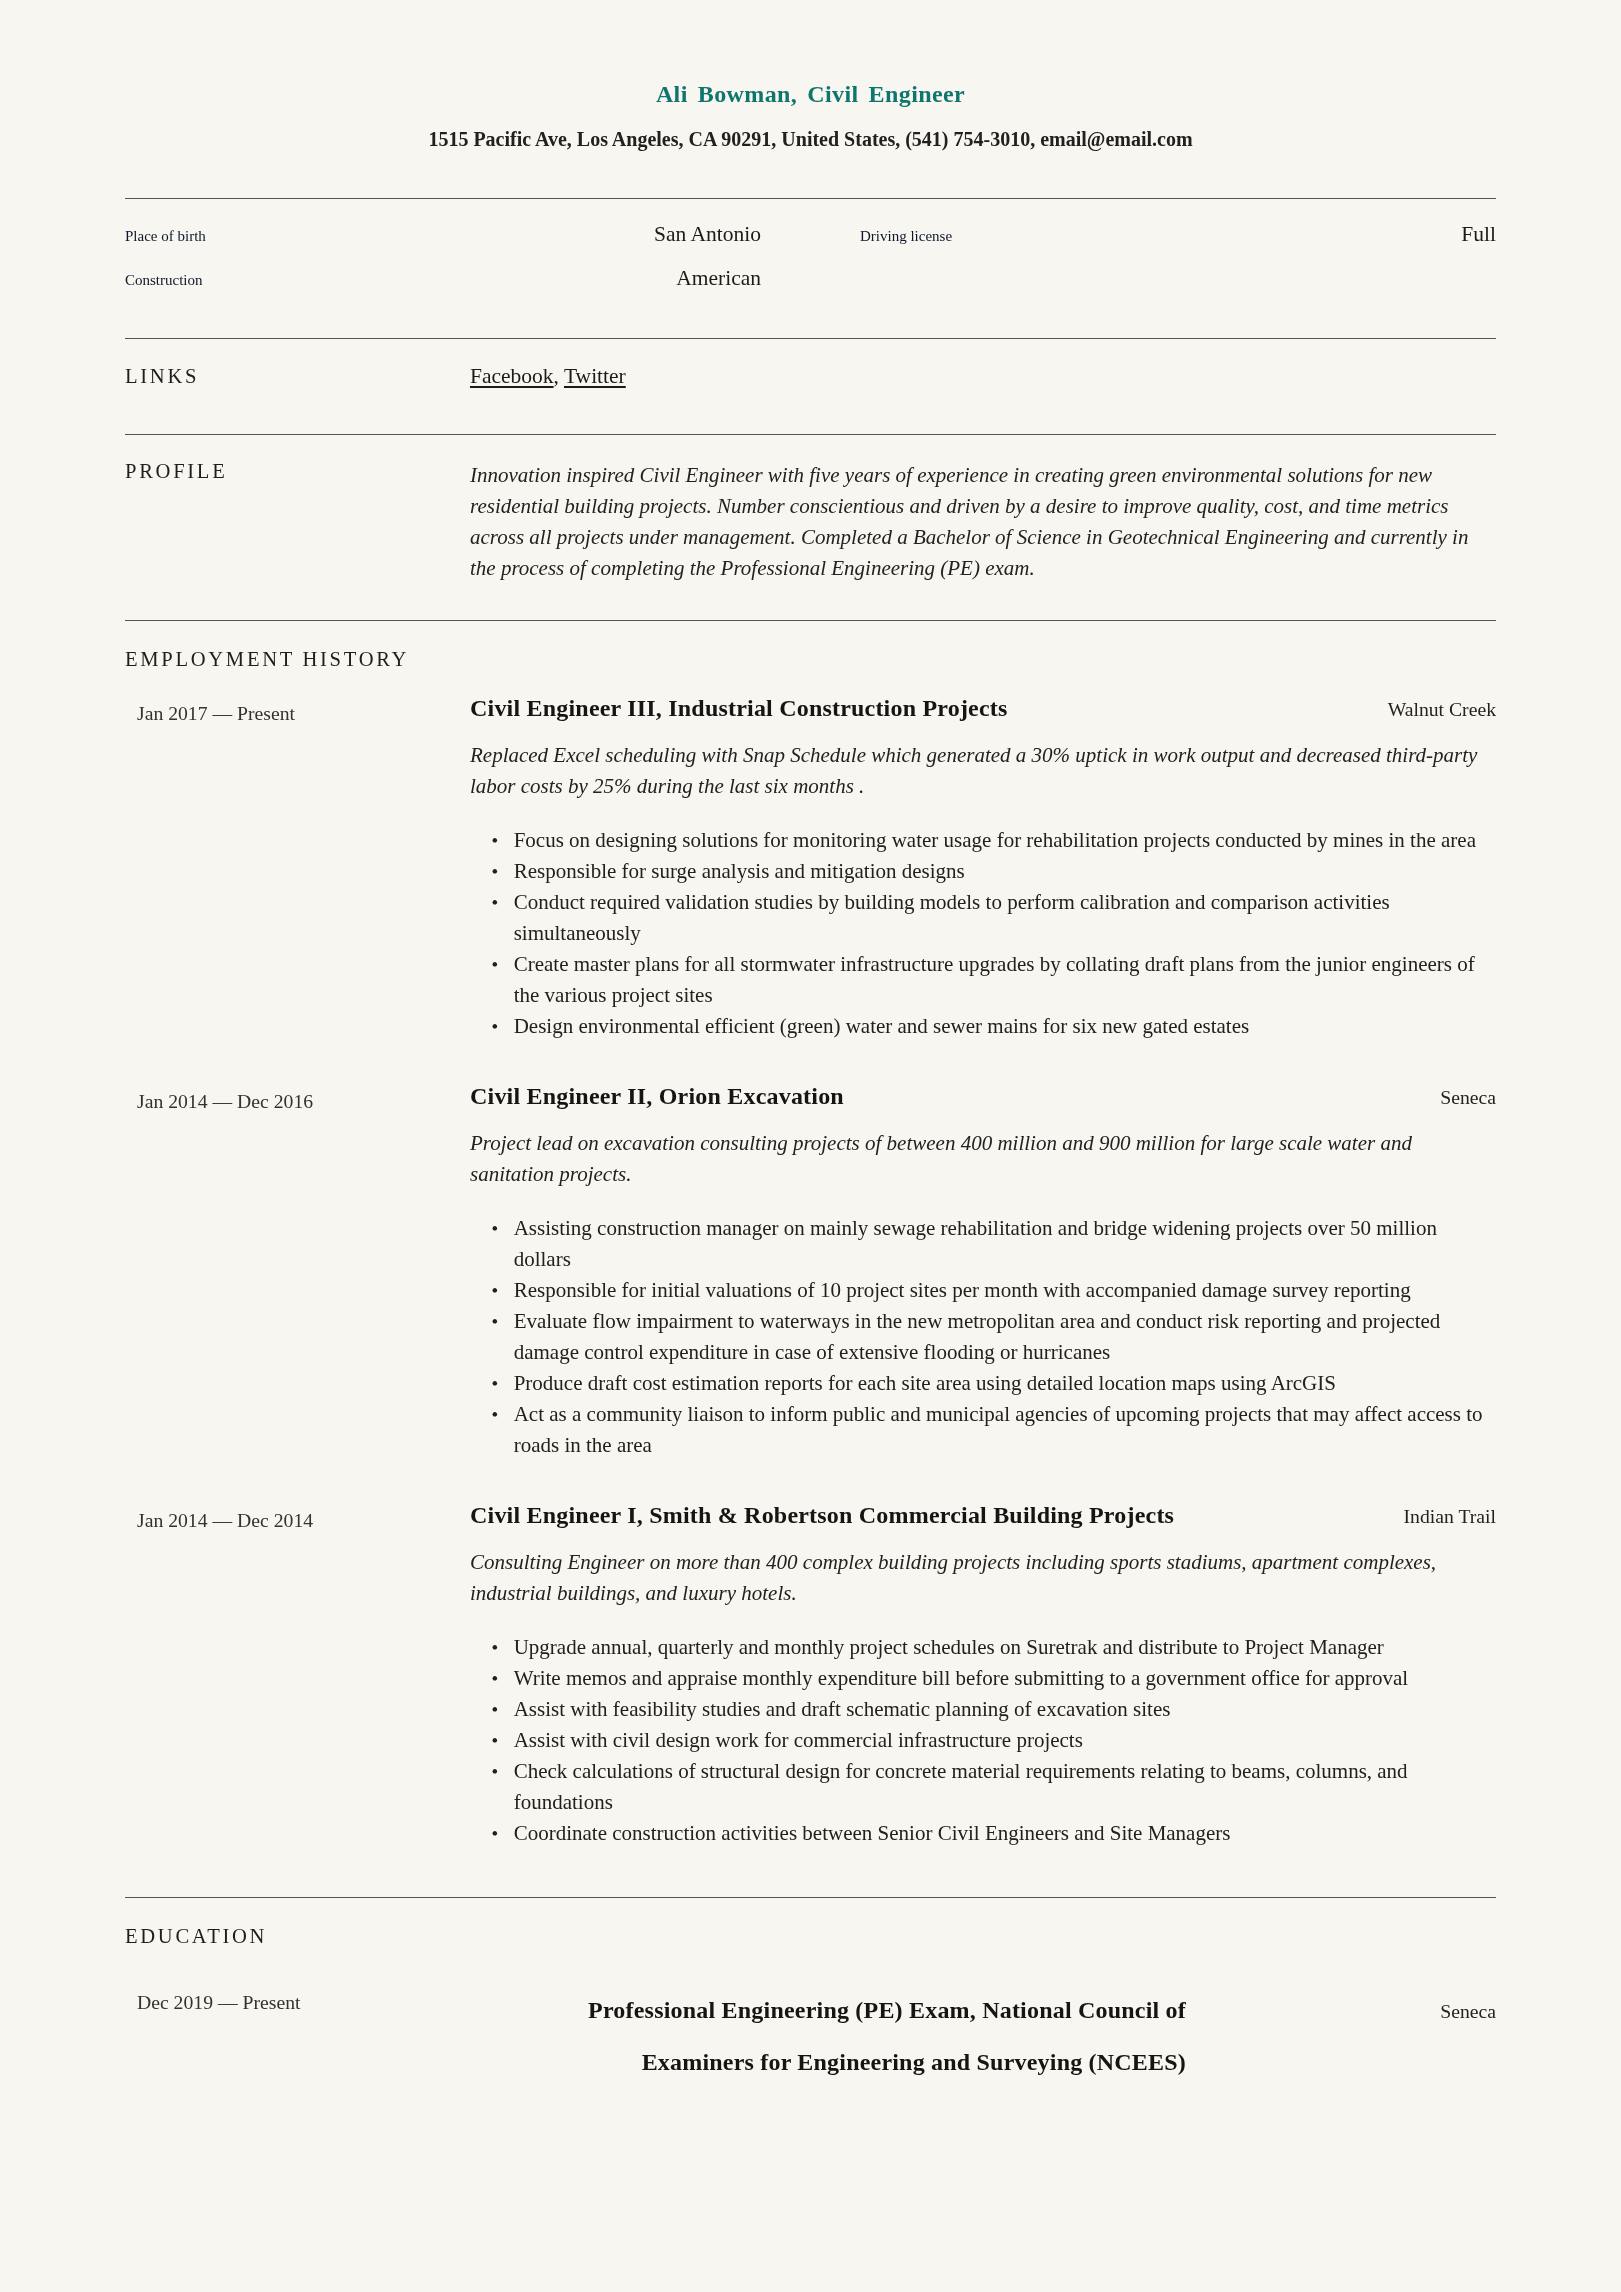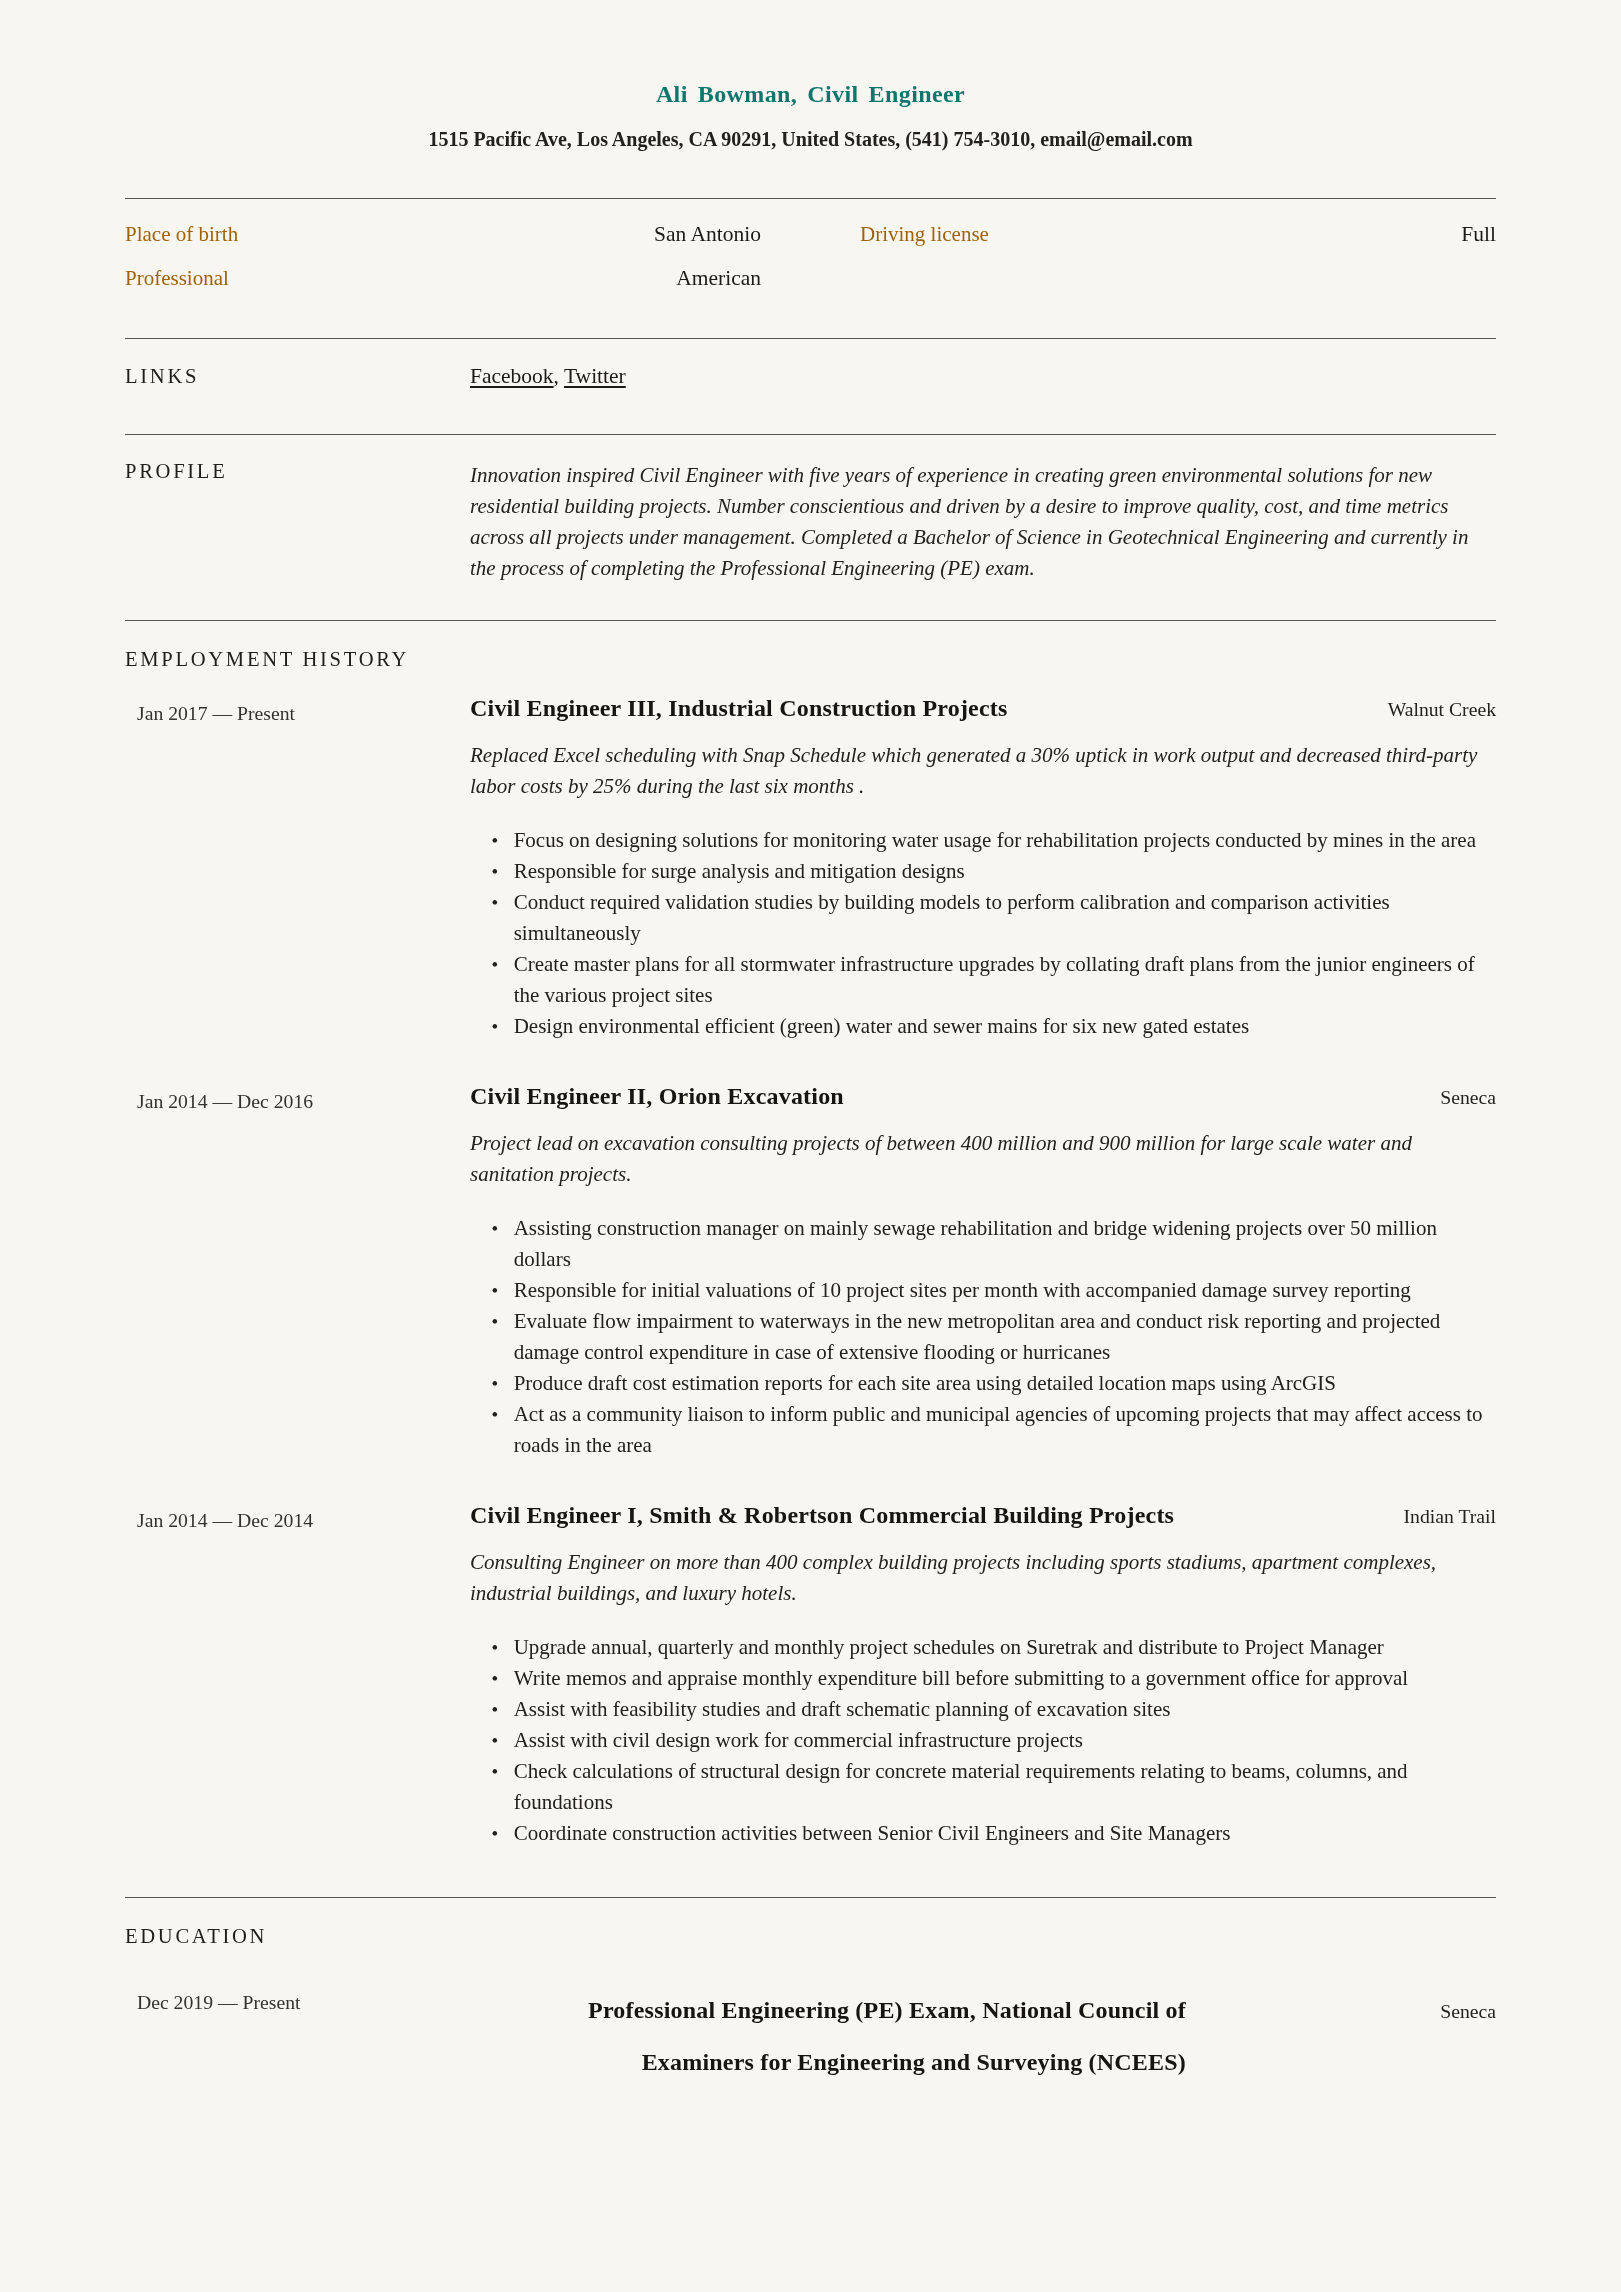--- a/index.html
+++ b/index.html
@@ -18,21 +18,21 @@
   .contact { margin-top:19.7px; font-size:20px; font-weight:700; color:#22211d; }
 
   hr.rule { border:none; border-top:1.8px solid #56544e; margin:0; }
   hr.after-header { margin-top:47px; }
 
   
   .details { padding:23px 0 47px; }
   .details-row { display:grid; grid-template-columns:1fr 99px 1fr; align-items:baseline; }
   .details-row + .details-row { margin-top:19.7px; }
   .pair { display:flex; justify-content:space-between; align-items:baseline; }
-  .dlabel { font-size:21px; color:#a16207; }
+  .dlabel { font-size:15px; color:#0f172a; }
   .dvalue { font-size:21.5px; color:#1c1b17; }
 
   
   .two-col { display:grid; grid-template-columns:345px 1fr; }
   .section-heading { font-size:20.6px; font-weight:400; letter-spacing:2.7px; color:#1f1e1a; }
 
   .links-section { padding:25px 0 45px; align-items:baseline; }
   .links-value { font-size:21.5px; color:#1c1b17; }
   .links-value a { color:inherit; text-decoration:underline; text-underline-offset:2.7px; cursor:pointer; }
 
@@ -76,21 +76,21 @@
         <span class="dvalue">San Antonio</span>
       </div>
       <div class="gap"></div>
       <div class="pair">
         <span class="dlabel">Driving license</span>
         <span class="dvalue">Full</span>
       </div>
     </div>
     <div class="details-row">
       <div class="pair">
-        <span class="dlabel">Professional</span>
+        <span class="dlabel">Construction</span>
         <span class="dvalue">American</span>
       </div>
       <div class="gap"></div>
       <div class="pair"></div>
     </div>
   </section>
 
   <hr class="rule">
 
   <section class="two-col links-section">

